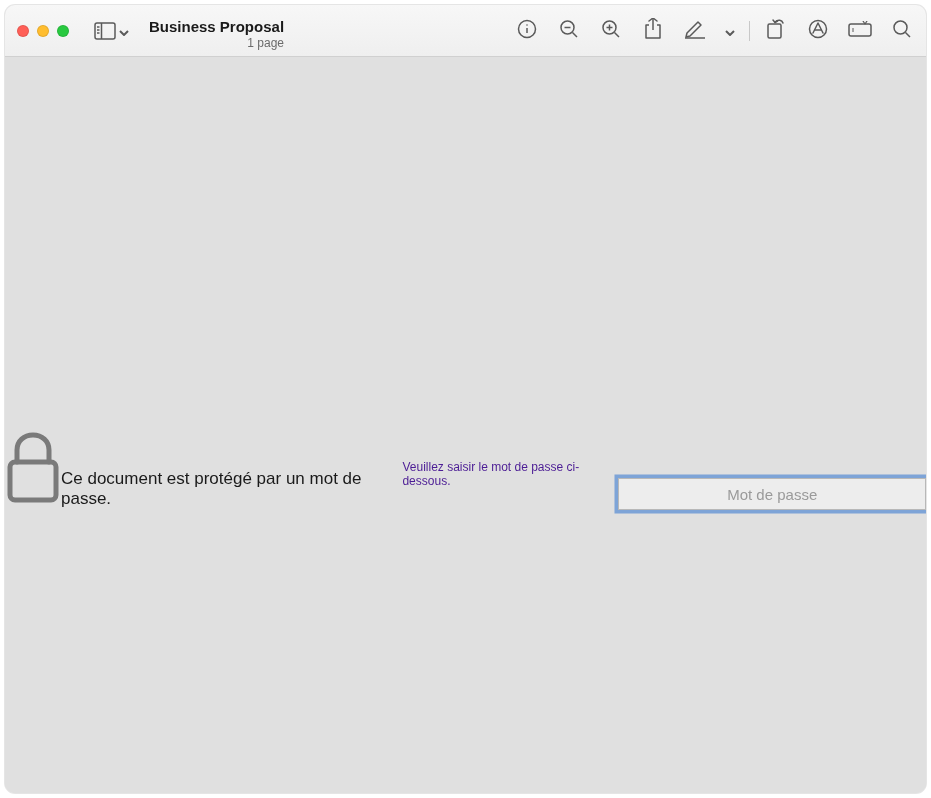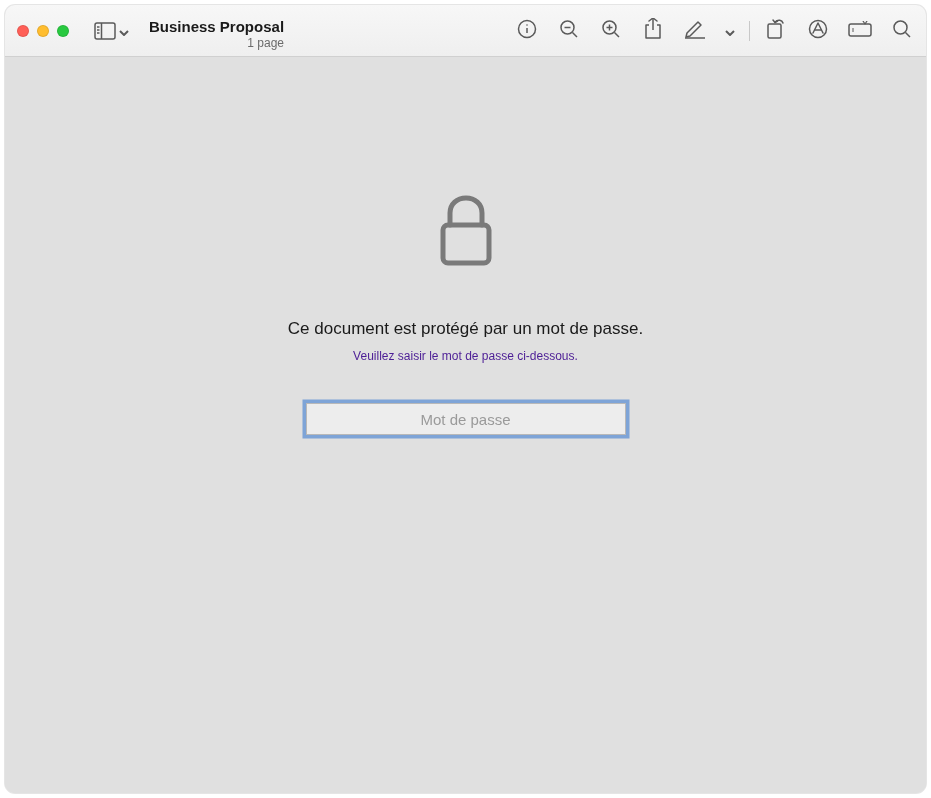--- a/index.html
+++ b/index.html
@@ -109,21 +109,21 @@
       width: 1px;
       height: 20px;
       background: #c8c8c8;
       margin: 0 -4px;
     }
     
     .content {
       flex: 1;
       background: #e0e0e0;
       display: flex;
-      flex-direction: column;
+      flex-direction: row;
       align-items: center;
       padding-top: 138px;
     }
     
     .lock-icon-wrapper {
       margin-bottom: 48px;
     }
     
     .lock-icon-wrapper svg {
       stroke: #7a7a7a;

